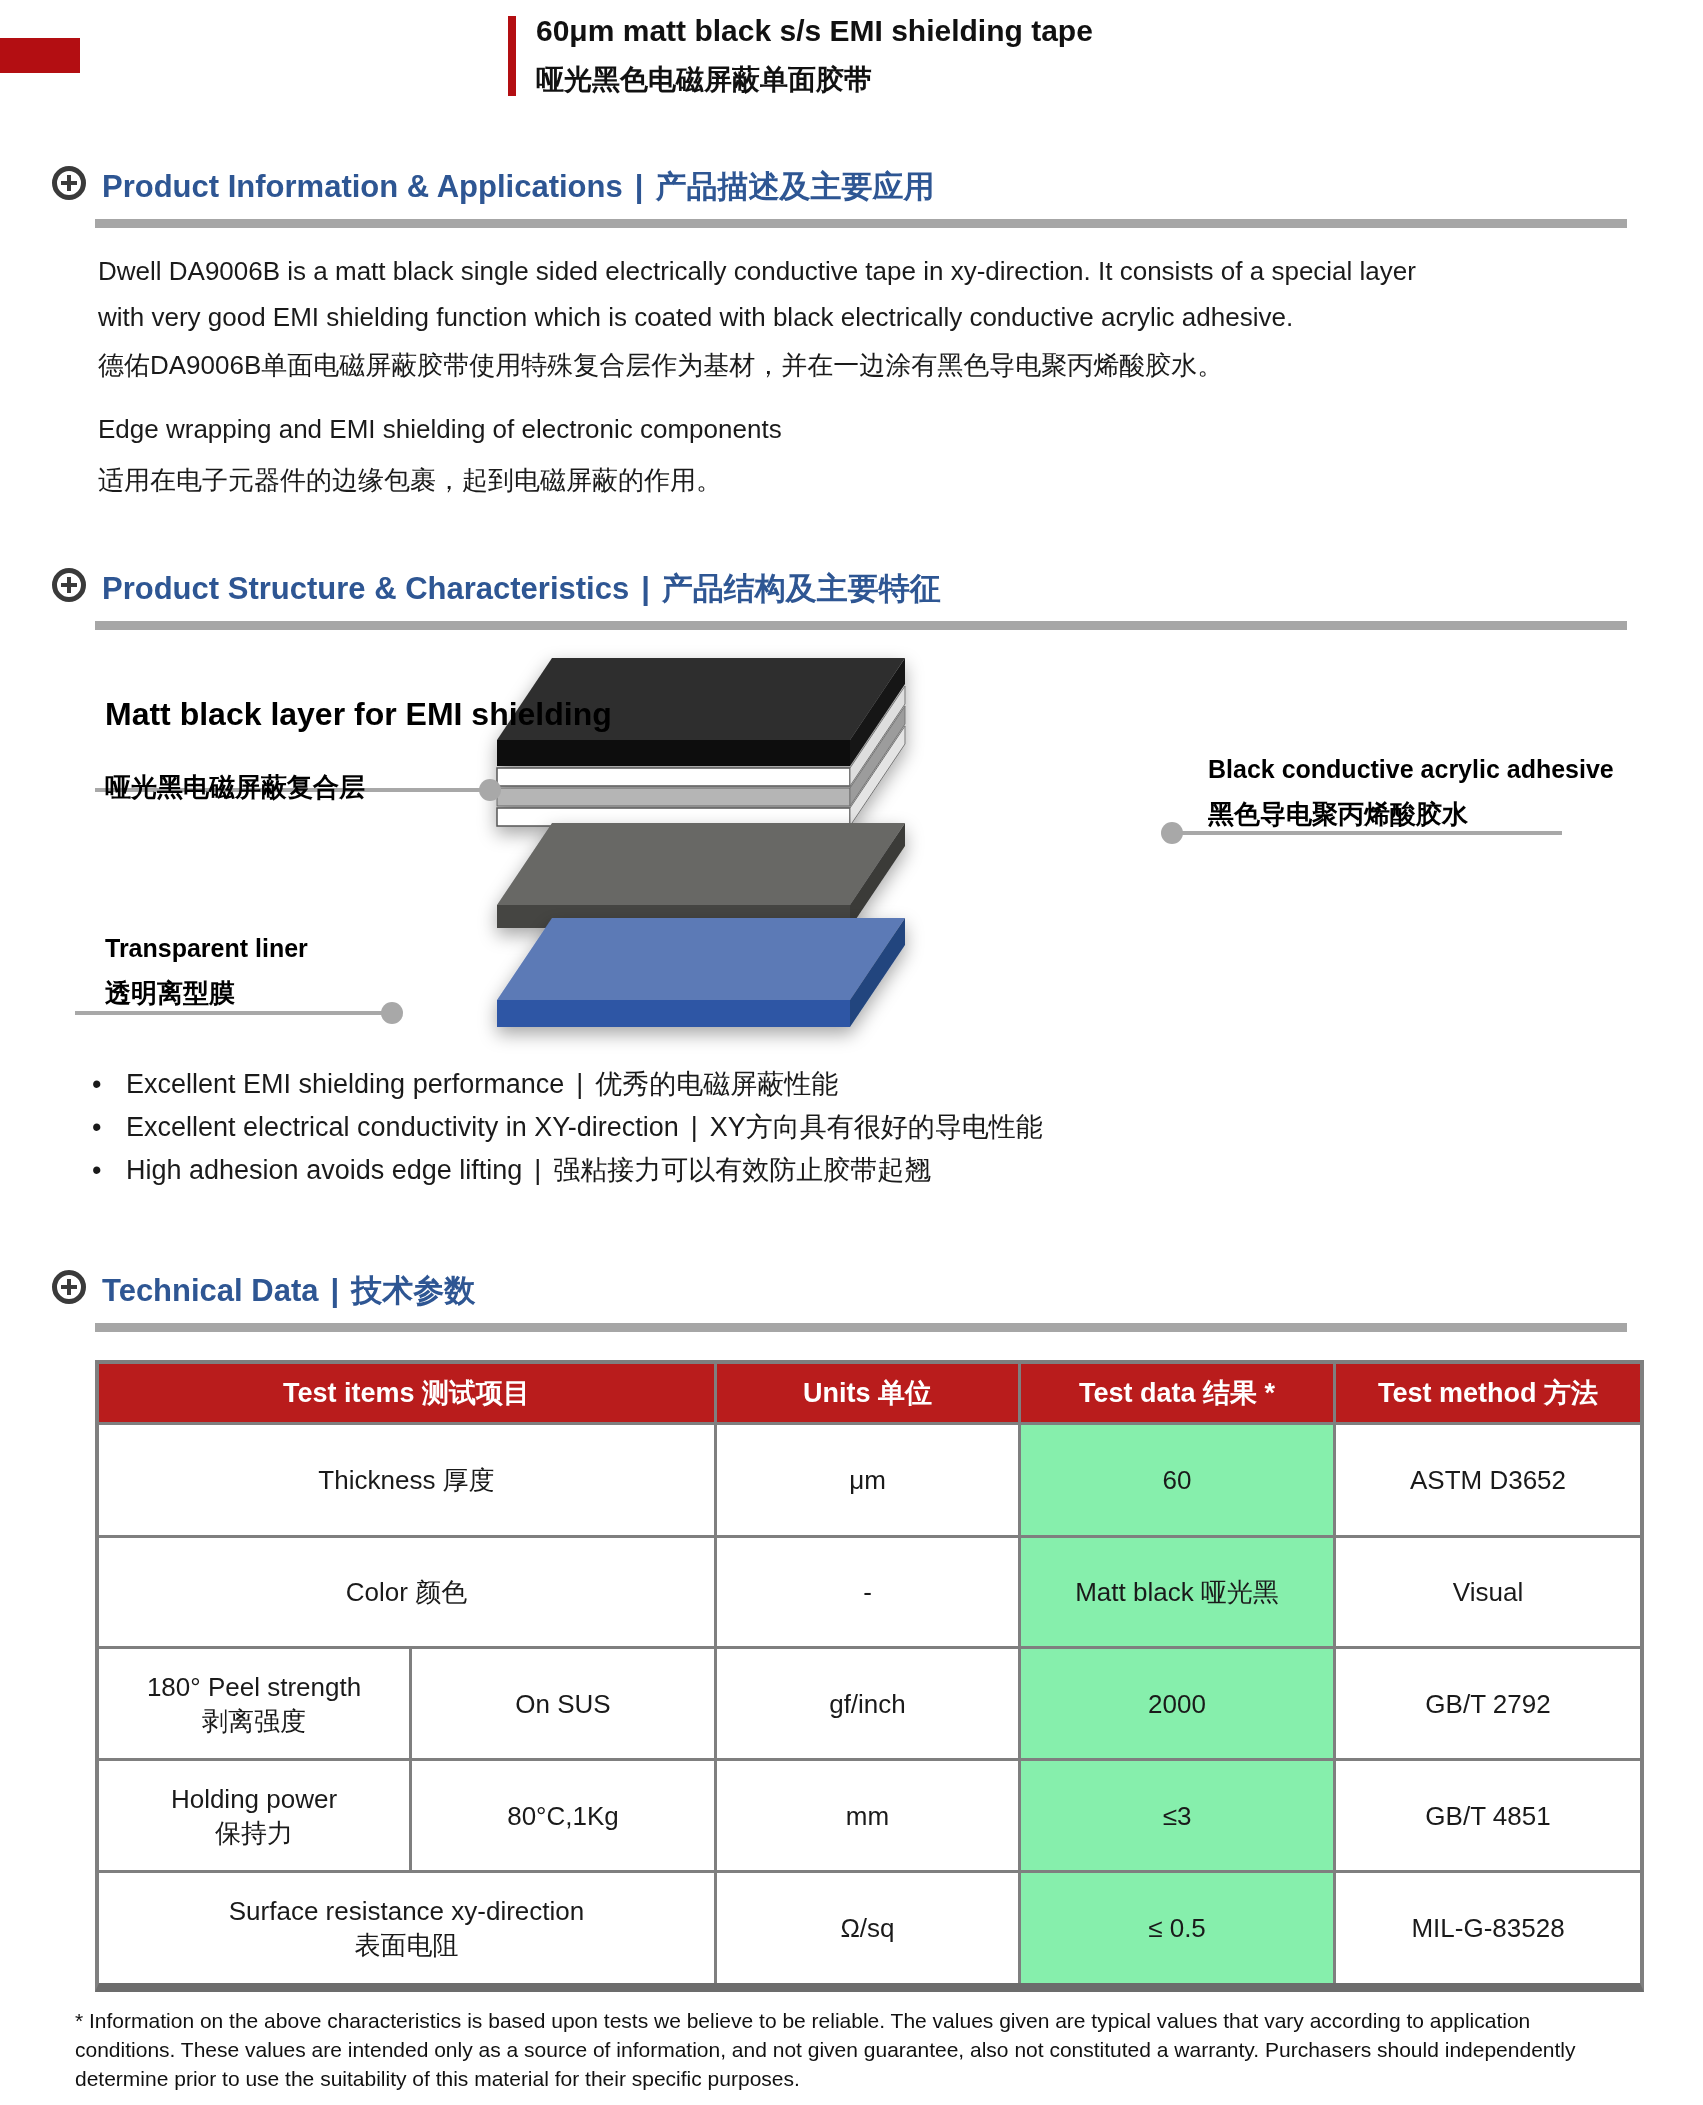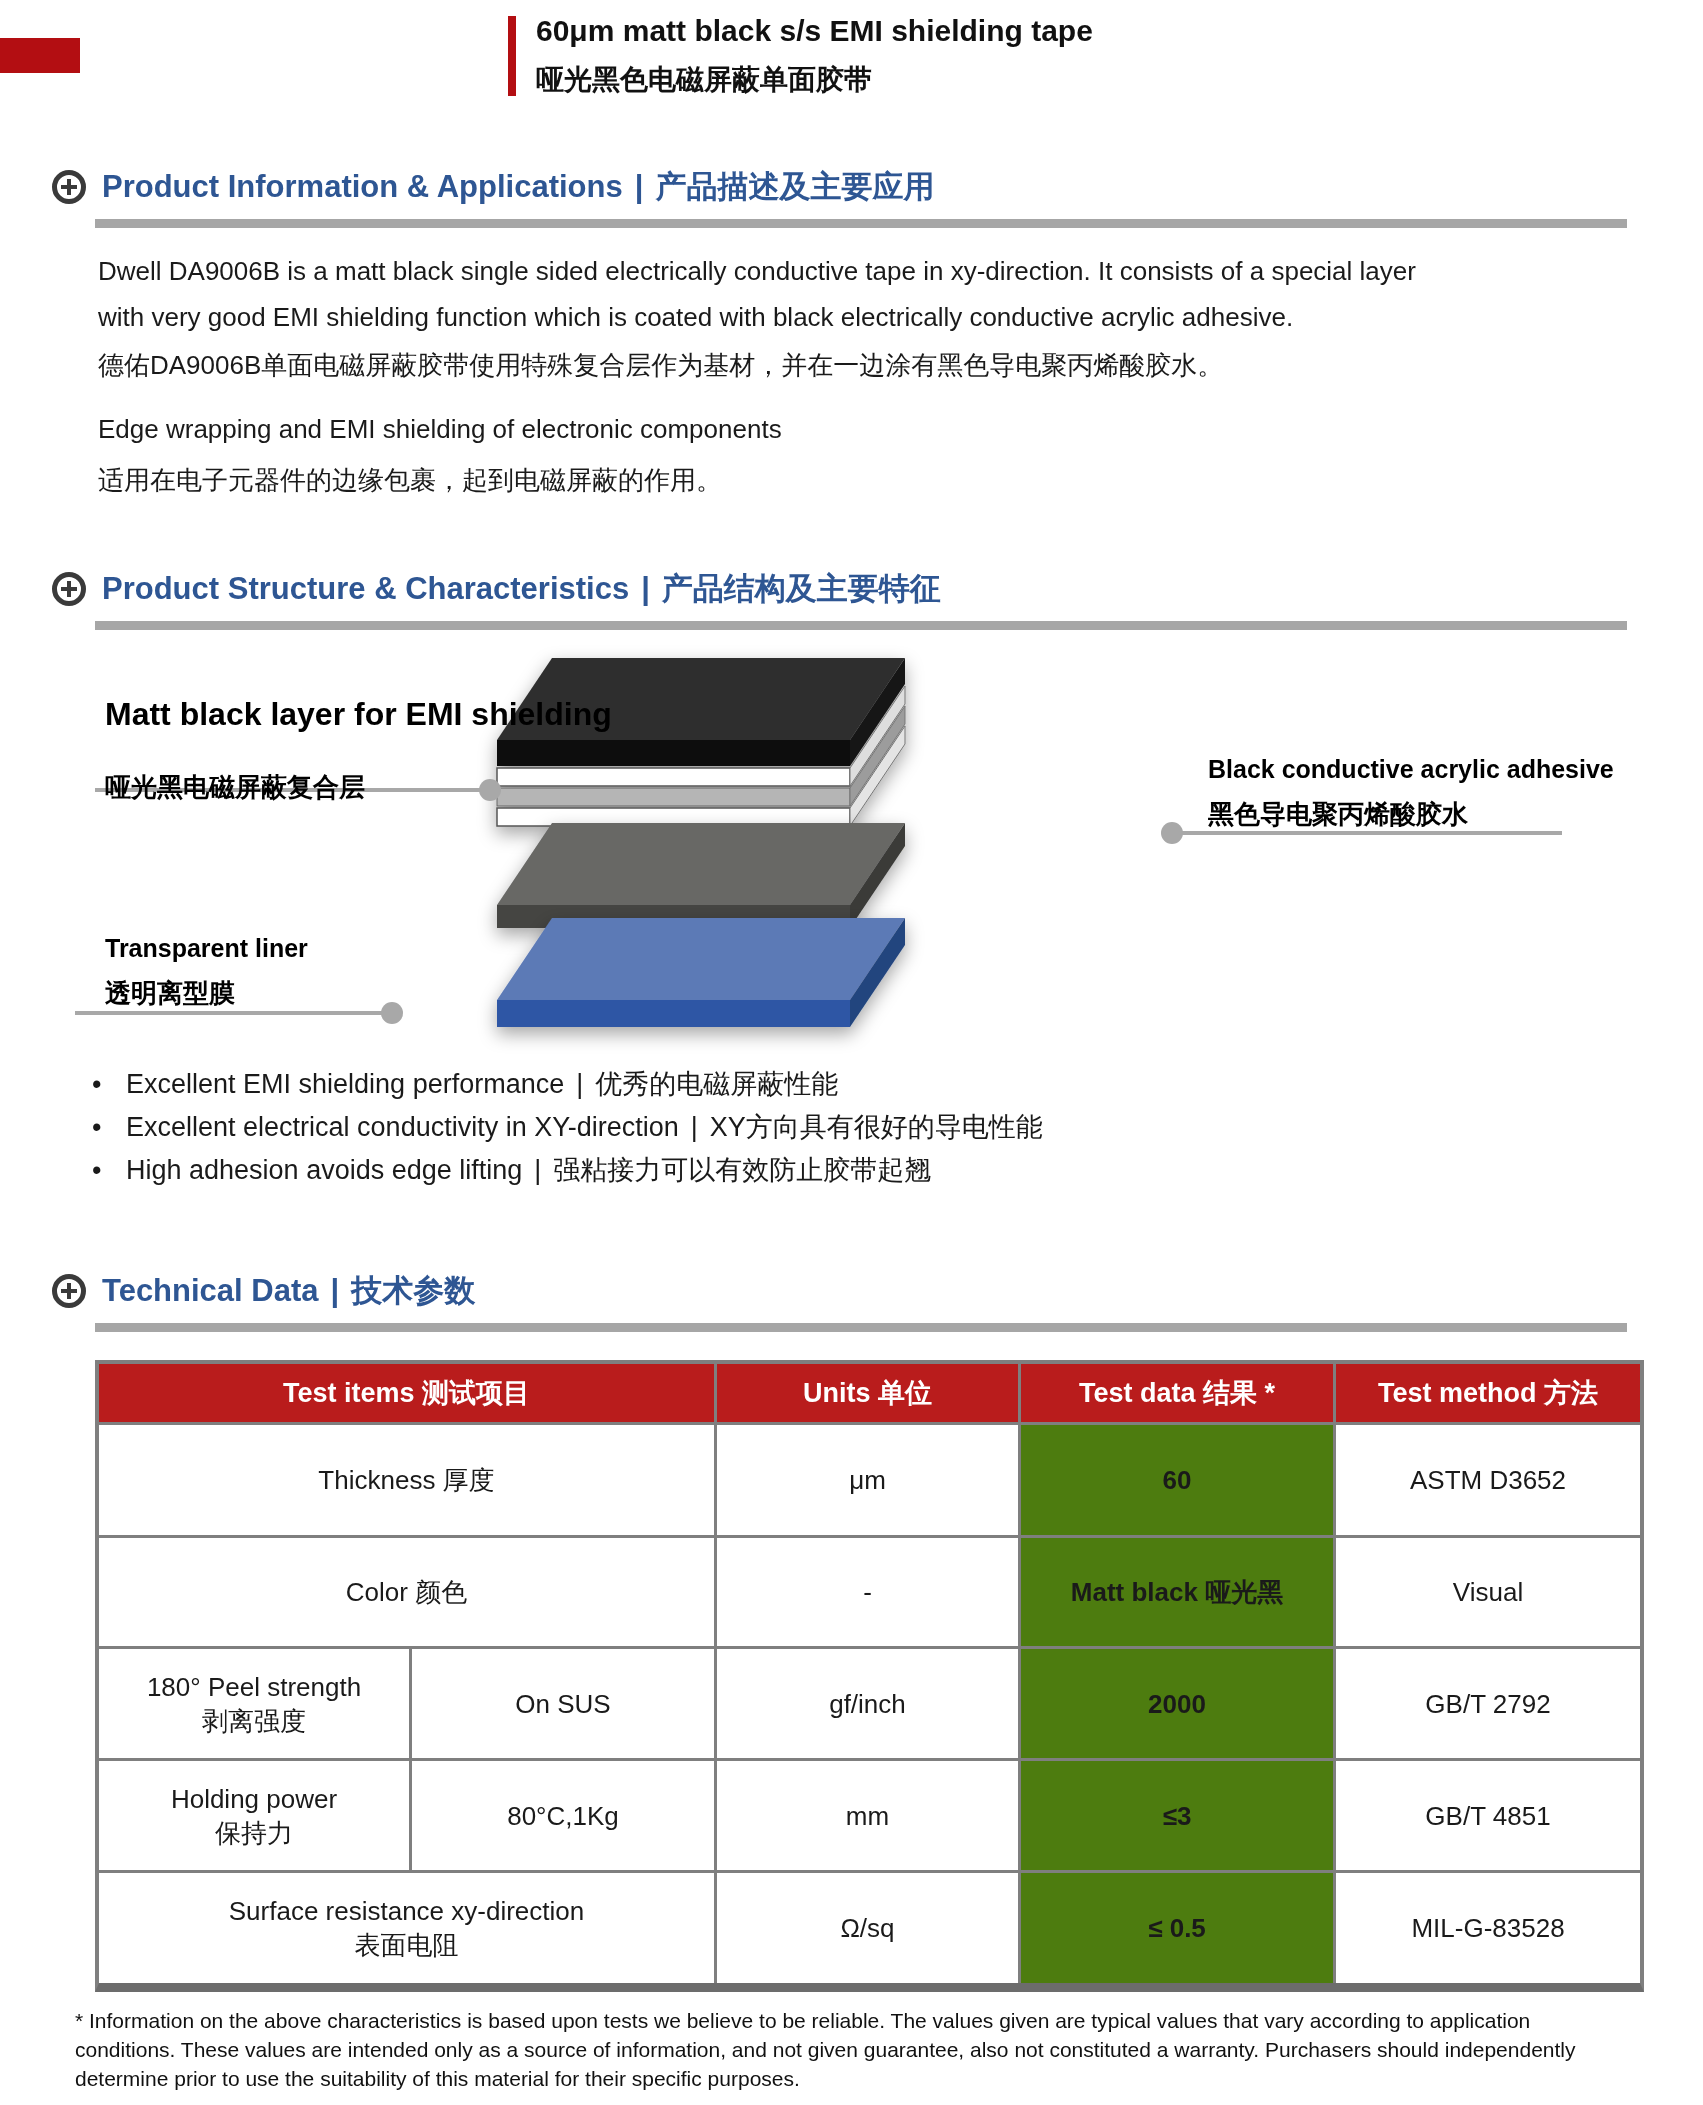--- a/index.html
+++ b/index.html
@@ -13,21 +13,21 @@
   .product-code {
     position:absolute; left:94px; top:2px; font-size:88px; font-weight:bold;
     letter-spacing:-2px; color:#2e5693; line-height:100px;
   }
   .red-vbar { position:absolute; left:508px; top:16px; width:8px; height:80px; background:#b30e12; }
   .hdr-title-en { position:absolute; left:536px; top:14px; font-size:30px; font-weight:bold; color:#111; }
   .hdr-title-zh { position:absolute; left:536px; top:54px; font-size:28px; font-weight:bold; color:#111;margin-top:7px; }
 
   
   .section { position:absolute; left:52px; width:1580px; }
-  .sec-row { display:flex; align-items:center; gap:16px; }
+  .sec-row { display:flex; gap:16px; }
   .icon-plus { position:relative; width:24px; height:24px; border:5px solid #3a3a3a; border-radius:50%; flex:0 0 auto; }
   .icon-plus::before { content:""; position:absolute; left:50%; top:50%; width:16px; height:4px; background:#3a3a3a; transform:translate(-50%,-50%); }
   .icon-plus::after  { content:""; position:absolute; left:50%; top:50%; width:4px; height:16px; background:#3a3a3a; transform:translate(-50%,-50%); }
   .sec-title { font-size:31px; font-weight:bold; color:#2e5693; white-space:nowrap; }
   .sec-title .pipe { margin:0 12px; font-weight:bold; }
   .sec-bar { margin-left:43px; margin-top:11px; width:1532px; height:9px; background:#a6a6a6; }
 
   
   .intro { position:absolute; left:98px; top:248px; width:1330px; font-size:26px; line-height:46px; }
   .intro .zh { font-size:26px; }
@@ -56,21 +56,21 @@
     position:absolute; left:95px; top:1360px;
     display:grid;
     grid-template-columns:310px 302px 301px 312px 304px;
     grid-template-rows:58px 110px 108px 109px 109px 110px;
     gap:3px; background:#7f7f7f;
     border:4px solid #7f7f7f; border-bottom:9px solid #6c6c6c;
   }
   .cell { background:#fff; display:flex; flex-direction:column; align-items:center; justify-content:center; font-size:26px; text-align:center; line-height:34px; }
   .th { background:#b91c1c; color:#fff; font-weight:bold; font-size:27px; }
   .span2 { grid-column:span 2; }
-  .data-col { background:#4d7c0f; font-weight:bold; }
+  .data-col { background:#86efac; font-weight:normal; }
 
   
   .footnote { position:absolute; left:75px; top:2006px; width:1548px; font-size:21px; line-height:29px; color:#111; }
 </style>
 </head>
 <body>
 
 <div class="page">
 
   <div class="red-dash"></div>

